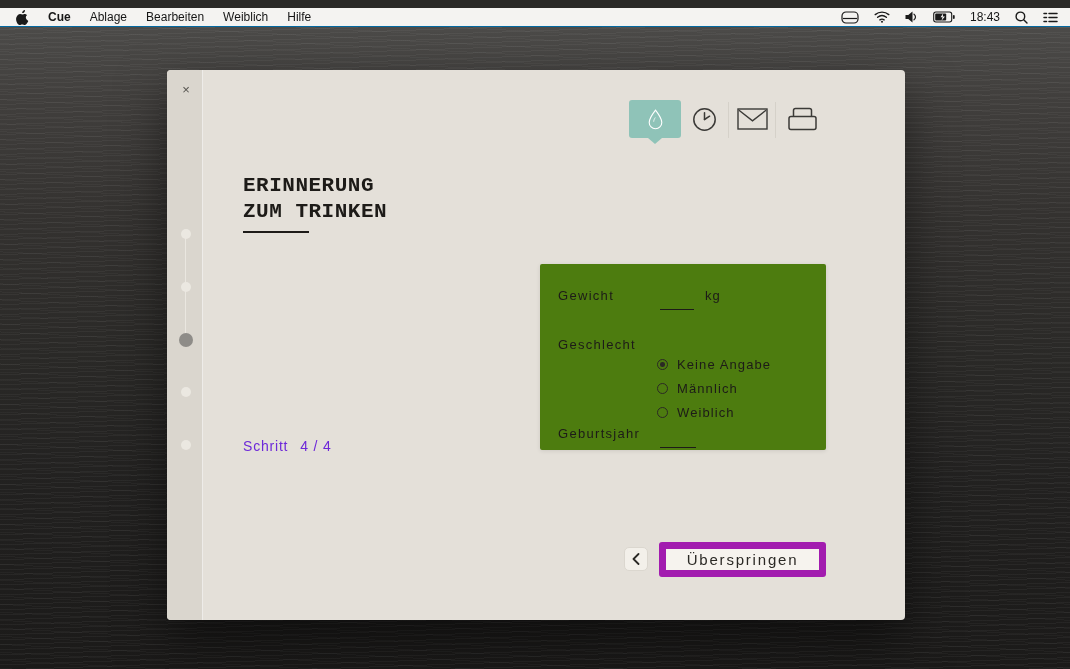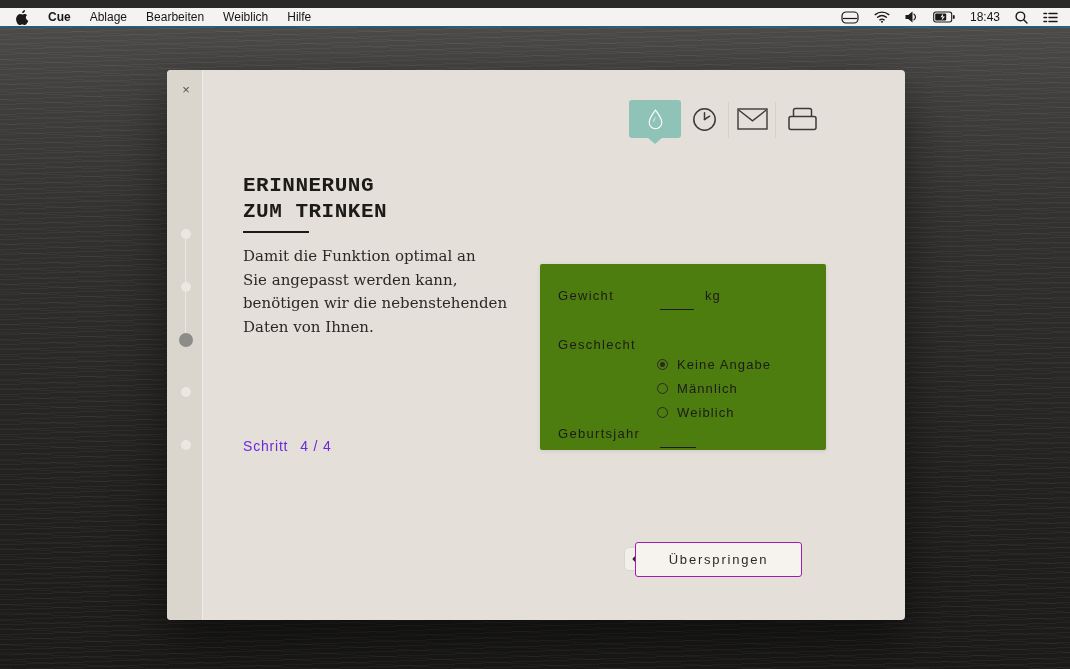--- a/index.html
+++ b/index.html
@@ -63,22 +63,22 @@
   .unit { position:absolute; left:165px; font-size:13px; letter-spacing:1px; color:#1D1B18; }
   .radio-row { position:absolute; left:117px; display:flex; align-items:center; gap:9px; cursor:default;margin-top:20px; }
   .radio-circle { width:11px; height:11px; border:1.3px solid #2B2925; border-radius:50%; position:relative; flex:0 0 auto; }
   .radio-circle.checked::after { content:""; position:absolute; left:2.4px; top:2.4px; width:4.5px; height:4.5px;
     border-radius:50%; background:#2B2925; }
   .radio-label { font-size:13px; letter-spacing:1.1px; color:#1D1B18; }
 
   
   .back-btn { position:absolute; left:457px; top:477px; width:24px; height:24px; background:#F3F0EA;
     border:1px solid #DBD7CF; border-radius:5px; display:flex; align-items:center; justify-content:center; cursor:default; }
-  .skip-btn { position:absolute; left:468px; top:472px; width:167px; height:35px; background:#F6F3EE;
-    border:1px solid #a21caf; border-radius:3px; font-size:13px; letter-spacing:1.8px; color:#2B2925;
+  .skip-btn { position:absolute; left:492px; top:472px; width:167px; height:35px; background:#F6F3EE;
+    border:7px solid #a21caf; border-radius:3px; font-size:15px; letter-spacing:1.8px; color:#2B2925;
     display:flex; align-items:center; justify-content:center; font-family:"Liberation Sans",sans-serif; cursor:default; }
 
   svg { display:block; }
 </style>
 </head>
 <body>
 
 <div class="desktop">
   <div class="water"></div>
 
@@ -190,26 +190,20 @@
           </svg>
         </span>
       </div>
     </div>
 
     <div class="title">
       <span style="display:block">ERINNERUNG</span>
       <span style="display:block">ZUM TRINKEN</span>
     </div>
     <div class="title-rule"></div>
-    <div class="desc">
-      <span>Damit die Funktion optimal an</span>
-      <span>Sie angepasst werden kann,</span>
-      <span>benötigen wir die nebenstehenden</span>
-      <span>Daten von Ihnen.</span>
-    </div>
     <div class="step-label">
       <span>Schritt</span><span class="num">4 / 4</span>
     </div>
 
     <div class="card">
       <div class="f-label" style="top:24px">Gewicht</div>
       <input class="blank-input" style="top: 26px;" value="">
       <div class="unit" style="top:24px">kg</div>
 
       <div class="f-label" style="top:73px">Geschlecht</div>

